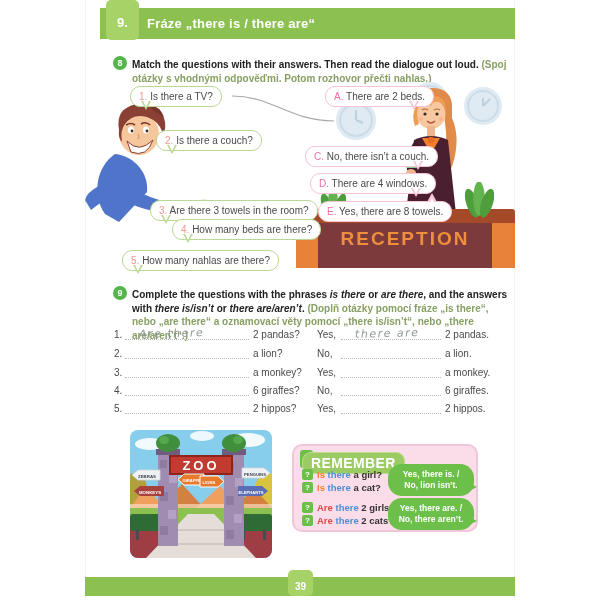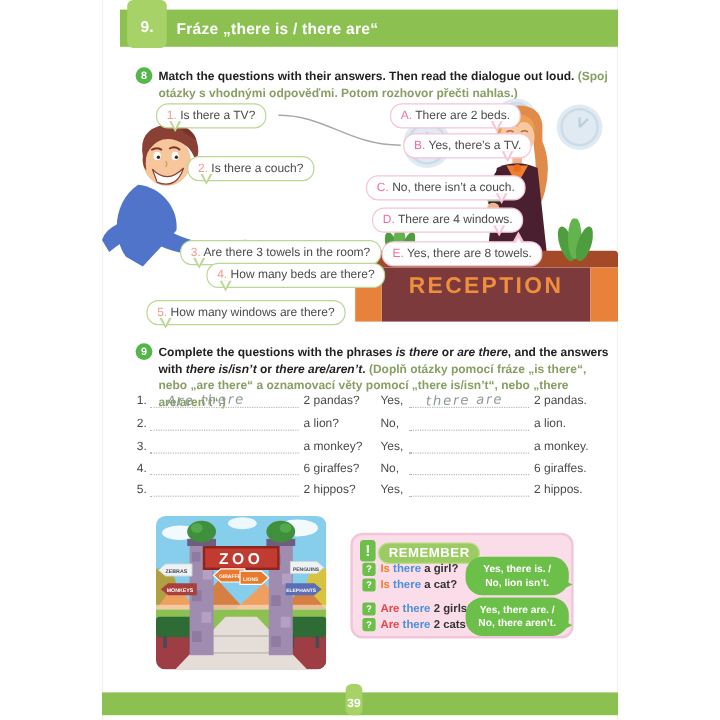--- a/index.html
+++ b/index.html
@@ -68,37 +68,37 @@
          color:#8f9898;font-size:11px;letter-spacing:1.5px;transform:rotate(-1.5deg);white-space:nowrap;}
 
   
   .zoo{position:absolute;left:130px;top:430px;width:142px;height:128px;border-radius:8px;overflow:hidden;}
 
   
   .remember{position:absolute;left:292px;top:444px;width:186px;height:88px;background:#fbdce9;
             border:2px solid #f2c6da;border-radius:10px;box-sizing:border-box;}
   .rem-icon{position:absolute;left:6px;top:4px;width:13px;height:18px;background:#6cc04a;border-radius:3px;
             color:#fff;font-weight:bold;font-size:13px;text-align:center;line-height:18px;}
-  .rem-label{position:absolute;left:21px;top:6px;background:#9ccb63;border:1.5px solid #bcdd8e;color:#fff;
-             font-weight:bold;font-size:11px;padding:2px 8px;border-radius:9px;letter-spacing:.4px;}
+  .rem-label{position:absolute;left:8px;top:6px;background:#9ccb63;border:1.5px solid #bcdd8e;color:#fff;
+             font-weight:bold;font-size:14px;padding:2px 8px;border-radius:9px;letter-spacing:.4px;}
   .rem-line{position:absolute;left:8px;display:flex;align-items:center;gap:4px;font-size:9.5px;
             font-weight:bold;color:#333;white-space:nowrap;}
   .qbox{width:11px;height:11px;background:#6cc04a;border-radius:2px;color:#fff;font-size:8px;
         display:flex;align-items:center;justify-content:center;flex:none;}
   .v-is{color:#f0812e;}
   .v-are{color:#e04848;}
   .v-there{color:#4a90d9;}
   .rem-bubble{position:absolute;left:94px;width:80px;background:#6cc04a;color:#fff;font-weight:bold;
               font-size:8.5px;text-align:center;border-radius:14px;padding:5px 3px;line-height:1.3;}
   .rem-bubble::after{content:"";position:absolute;right:-8px;top:55%;border:5px solid transparent;
                      border-left:10px solid #6cc04a;}
 
   
   .footer-bar{position:absolute;left:85px;top:577px;width:430px;height:19px;background:#8cc152;}
-  .footer-tab{position:absolute;left:288px;top:570px;width:14px;height:26px;background:#a7d268;
+  .footer-tab{position:absolute;left:288px;top:570px;width:25px;height:26px;background:#a7d268;
               border-radius:5px;color:#fff;font-weight:bold;font-size:10px;display:flex;
               align-items:flex-end;justify-content:center;padding-bottom:4px;box-sizing:border-box;}
 </style>
 </head>
 <body>
 
 <div id="stage">
   <div class="page"></div>
 
   <div class="header-bar"></div>
@@ -187,24 +187,23 @@
   </svg>
 
   <svg class="scene-svg" style="left:0;top:0;z-index:6;pointer-events:none;" width="600" height="300">
     <path d="M232 96 C 272 96 290 121 334 121" stroke="#a8a8a8" stroke-width="1.2" fill="none"></path>
   </svg>
 
   <div class="bubble qb" style="left:130px;top:86px;"><span class="qn">1.</span> <span>Is there a TV?</span></div>
   <div class="bubble qb" style="left:156px;top:130px;"><span class="qn">2.</span> <span>Is there a couch?</span></div>
   <div class="bubble qb" style="left:150px;top:170px;margin-top:30px;"><span class="qn">3.</span> <span>Are there 3 towels in the room?</span></div>
   <div class="bubble qb" style="left:172px;top:219px;"><span class="qn">4.</span> <span>How many beds are there?</span></div>
-  <div class="bubble qb" style="left:122px;top:250px;"><span class="qn">5.</span> <span>How many windows are there?</span></div>
+  <div class="bubble qb" style="left:122px;top:250px;"><span class="qn">5.</span> <span>How many nahlas are there?</span></div>
 
   <div class="bubble ab" style="left:325px;top:86px;"><span class="an">A.</span> <span>There are 2 beds.</span></div>
-  <div class="bubble ab" style="left:336px;top:111px;"><span class="an">B.</span> <span>Yes, there’s a TV.</span></div>
   <div class="bubble ab" style="left:305px;top:146px;"><span class="an">C.</span> <span>No, there isn’t a couch.</span></div>
   <div class="bubble ab" style="left:310px;top:173px;"><span class="an">D.</span> <span>There are 4 windows.</span></div>
   <div class="bubble ab tail-top" style="left:318px;top:201px;"><span class="an">E.</span> <span>Yes, there are 8 towels.</span></div>
 
   <div class="badge" style="left:113px;top:286px;">9</div>
   <p class="instr" style="top:278px;"><span class="en">Complete the questions with the phrases </span><span class="eni">is there</span><span class="en"> or </span><span class="eni">are there</span><span class="en">, and the answers with </span><span class="eni">there is/isn’t</span><span class="en"> or </span><span class="eni">there are/aren’t</span><span class="en">. </span><span class="cz">(Doplň otázky pomocí fráze „is there“, nebo „are there“ a oznamovací věty pomocí „there is/isn’t“, nebo „there are/aren’t“.)</span></p>
 
   <div class="fillrow" style="top:326px;">
     <span class="rnum">1.</span>
       <span class="rblank rblank-q">

